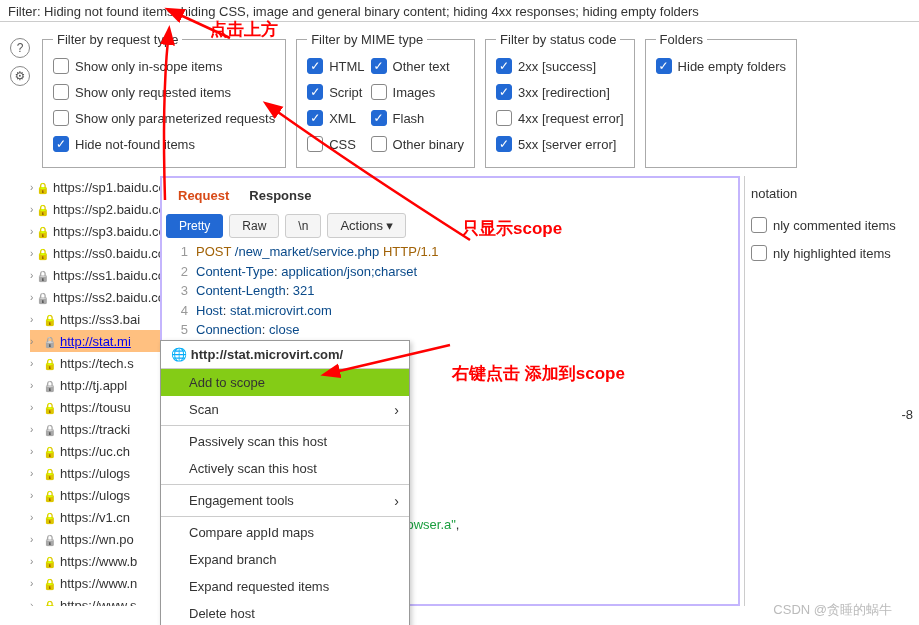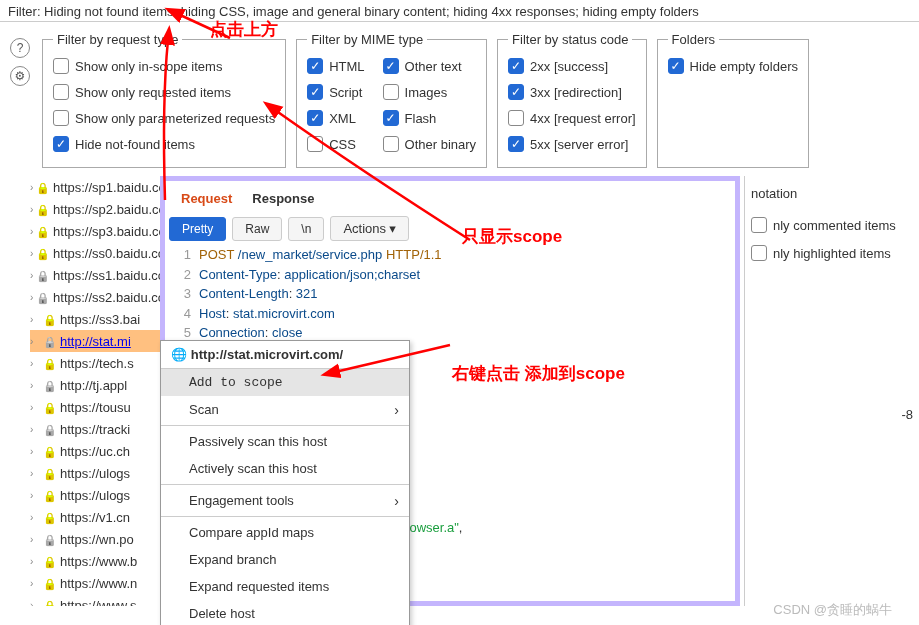--- a/index.html
+++ b/index.html
@@ -8,41 +8,41 @@
 .main { display:flex; padding:10px 0 0 10px; gap:8px; }
 .left-icons { width:24px; padding-top:6px; }
 .left-icons div { width:20px; height:20px; border:1px solid #888; border-radius:50%; margin-bottom:8px; display:flex; align-items:center; justify-content:center; font-size:12px; color:#555; }
 .filter-groups { display:flex; gap:10px; }
 fieldset { border:1px solid #aaa; padding:6px 10px 10px; min-width:0; }
 legend { font-size:13px; padding:0 4px; }
 .ck { display:flex; align-items:center; gap:6px; height:26px; white-space:nowrap; }
 .cbox { width:16px; height:16px; border:1px solid #888; border-radius:3px; display:inline-flex; align-items:center; justify-content:center; background:#fff; color:#fff; font-size:12px; }
 .cbox.checked { background:#2269d4; border-color:#2269d4; }
 .cbox.checked::after { content:"✓"; }
-.mime-cols, .status-cols { display:flex; gap:18px; }
+.mime-cols, .status-cols { display:flex; gap:6px; }
 .mime-cols > div, .status-cols > div { display:flex; flex-direction:column; }
 
 .lower { display:flex; margin-top:8px; height:430px; }
 .tree { width:160px; padding-left:30px; overflow:hidden; }
 .tree-row { height:22px; display:flex; align-items:center; gap:3px; font-size:12px; white-space:nowrap; }
 .chev { color:#888; font-size:10px; width:10px; }
 .lock { width:14px; height:14px; display:inline-block; }
 .lock.y::before { content:"🔒"; font-size:11px; filter:sepia(1) saturate(5) hue-rotate(10deg); }
 .lock.g::before { content:"🔒"; font-size:11px; filter:grayscale(1); }
 .tree-row.sel { background:#ffc080; }
 .tree-row.sel a { color:#00e; text-decoration:underline; }
 
 .ctx-menu { position:absolute; left:160px; top:340px; width:250px; background:#fff; border:1px solid #999; box-shadow:2px 2px 5px rgba(0,0,0,0.2); z-index:5; }
 .ctx-menu .hdr { padding:6px 28px; font-weight:bold; border-bottom:1px solid #ccc; }
 .ctx-menu .mi { padding:6px 28px; position:relative; }
-.ctx-menu .mi.hov { background:#e5e5e5;font-family:Liberation Mono, monospace; }
+.ctx-menu .mi.hov { background:#84cc16; }
 .ctx-menu .sep { height:1px; background:#ccc; margin:2px 0; }
 .ctx-menu .sub::after { content:"›"; position:absolute; right:10px; font-size:14px; }
 
-.req-panel { flex:1; border:5px solid #c4b5fd; margin-right:4px; padding:4px; }
+.req-panel { flex:1; border:2px solid #c4b5fd; margin-right:4px; padding:4px; }
 .req-tabs { display:flex; gap:20px; padding:6px 12px 10px; }
 .req-tab { color:#333; font-weight:bold; }
 .req-tab.active { color:#d84a17; }
 .tab-row { display:flex; gap:6px; align-items:center; margin-bottom:4px; }
 .tab-btn { padding:4px 12px; border:1px solid #ccc; border-radius:3px; background:#f5f5f5; font-size:12px; }
 .tab-btn.active { background:#2269d4; color:#fff; border-color:#2269d4; }
 .code { font-family:Consolas,monospace; font-size:13px; line-height:1.5; padding-left:4px; }
 .code .ln { color:#999; display:inline-block; width:18px; text-align:right; margin-right:8px; }
 .kw-m { color:#a16207; }
 .kw-url { color:#0a4a8a; }
@@ -333,21 +333,21 @@
     <div class="sep"></div>
     <div class="mi sub">Engagement tools</div>
     <div class="sep"></div>
     <div class="mi">Compare appId maps</div>
     <div class="mi">Expand branch</div>
     <div class="mi">Expand requested items</div>
     <div class="mi">Delete host</div>
   </div>
 
 <div class="red-text" style="left:210px; top:18px;">点击上方</div>
-<div class="red-text" style="left:462px; top:225px;">只显示scope</div>
+<div class="red-text" style="left:462px; top:217px;">只显示scope</div>
 <div class="red-text" style="left:452px; top:336px;margin-top:26px;">右键点击 添加到scope</div>
 
 <svg class="arrows" width="919" height="625">
   <defs>
       <marker id="ah" markerWidth="10" markerHeight="10" refX="2" refY="3" orient="auto">
         <path d="M0,0 L0,6 L8,3 z" fill="#f00"></path>
       </marker>
     </defs>
   <line x1="230" y1="38" x2="178" y2="14" stroke="#f00" stroke-width="2.5" marker-end="url(#ah)"></line>
   <path d="M 165 200 Q 162 100 168 40" stroke="#f00" stroke-width="2.5" fill="none" marker-end="url(#ah)"></path>

